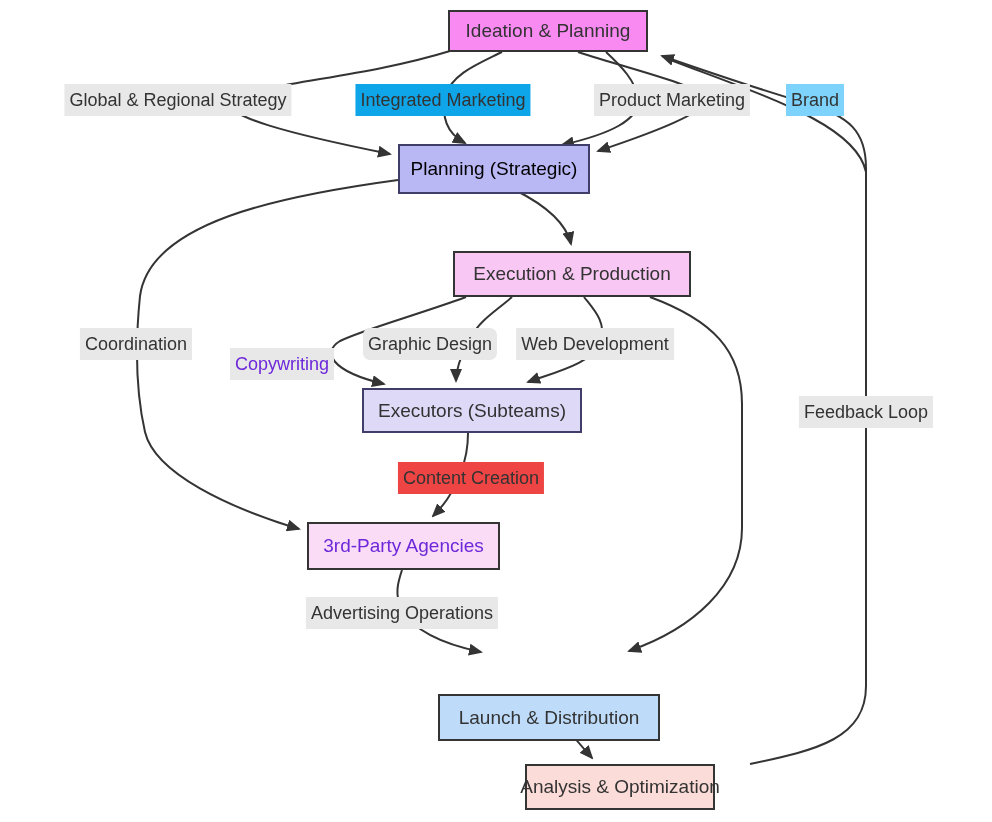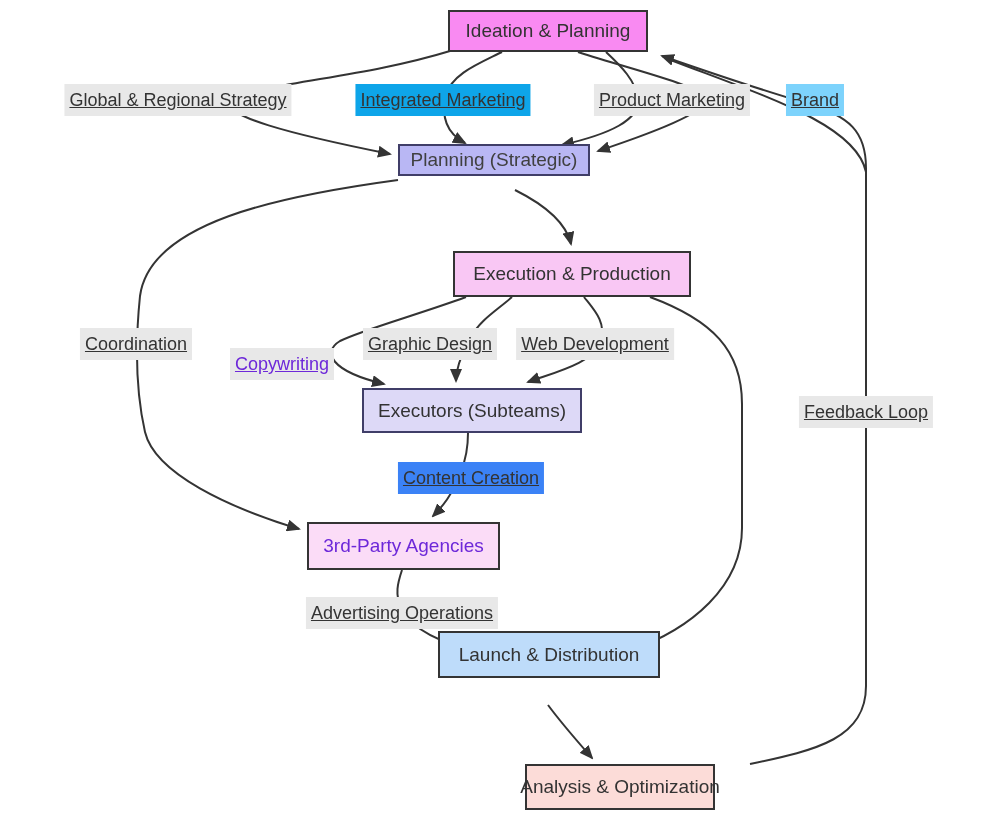--- a/index.html
+++ b/index.html
@@ -27,21 +27,20 @@
   }
   .edge-label {
     position: absolute;
     transform: translate(-50%, -50%);
     background: #e8e8e8;
     color: #333333;
     font-size: 18px;
     line-height: 24px;
     padding: 4px 5px;
     white-space: nowrap;
-    text-decoration: underline;
   }
   .node {
     position: absolute;
     box-sizing: border-box;
     border: 2px solid #343434;
     display: flex;
     align-items: center;
     justify-content: center;
     font-size: 19px;
     color: #333333;
@@ -75,25 +74,25 @@
         <path d="M750,764 C818,750 866,738 866,686 L866,168 C866,132 850,116 806,103 C757,89 700,69 662,56" class="edge" marker-end="url(#arrow)" style="stroke: rgb(52, 52, 52);"></path>
         <path d="M866,172 C856,124 764,96 668,59" class="edge" style="stroke: rgb(52, 52, 52);"></path>
       </g>
   </svg>
 <div class="edge-label" style="left: 178px; top: 100px; background: rgb(232, 232, 232); color: rgb(51, 51, 51);">Global &amp; Regional Strategy</div>
     <div class="edge-label" style="left: 443px; top: 100px; background: #0ea5e9; color: rgb(51, 51, 51);">Integrated Marketing</div>
     <div class="edge-label" style="left: 672px; top: 100px; background: rgb(232, 232, 232); color: rgb(51, 51, 51);">Product Marketing</div>
     <div class="edge-label" style="left: 815px; top: 100px; background: #7dd3fc; color: rgb(51, 51, 51);">Brand</div>
     <div class="edge-label" style="left: 136px; top: 344px; background: rgb(232, 232, 232); color: rgb(51, 51, 51);">Coordination</div>
     <div class="edge-label" style="left: 282px; top: 344px; background: rgb(232, 232, 232); color: #6d28d9; margin-top: 20px;">Copywriting</div>
-    <div class="edge-label" style="left: 430px; top: 344px; background: rgb(232, 232, 232); color: rgb(51, 51, 51);">Graphic Design</div>
+    <div class="edge-label" style="left: 430px; top: 344px; background: rgb(232, 232, 232); color: rgb(51, 51, 51); border-radius: 7px;">Graphic Design</div>
     <div class="edge-label" style="left: 595px; top: 344px; background: rgb(232, 232, 232); color: rgb(51, 51, 51);">Web Development</div>
-    <div class="edge-label" style="left: 471px; top: 478px; background: #3b82f6; color: rgb(51, 51, 51);">Content Creation</div>
+    <div class="edge-label" style="left: 471px; top: 478px; background: #ef4444; color: rgb(51, 51, 51);">Content Creation</div>
     <div class="edge-label" style="left: 866px; top: 412px; background: rgb(232, 232, 232); color: rgb(51, 51, 51);">Feedback Loop</div>
     <div class="edge-label" style="left: 402px; top: 613px; background: rgb(232, 232, 232); color: rgb(51, 51, 51);">Advertising Operations</div>
     <div class="node" style="left: 448px; top: 10px; width: 200px; height: 42px; background: rgb(249, 138, 242); border-color: rgb(52, 52, 52); color: rgb(51, 51, 51);">Ideation &amp; Planning</div>
-    <div class="node" style="left: 398px; top: 144px; width: 192px; height: 32px; background: rgb(185, 183, 244); border-color: rgb(64, 62, 104); color: #404040;">Planning (Strategic)</div>
+    <div class="node" style="left: 398px; top: 144px; width: 192px; height: 50px; background: rgb(185, 183, 244); border-color: rgb(64, 62, 104); color: #000000;">Planning (Strategic)</div>
     <div class="node" style="left: 453px; top: 251px; width: 238px; height: 46px; background: rgb(249, 199, 244); border-color: rgb(52, 52, 52); color: rgb(51, 51, 51);">Execution &amp; Production</div>
     <div class="node" style="left: 362px; top: 388px; width: 220px; height: 45px; background: rgb(221, 217, 247); border-color: rgb(64, 62, 104); color: rgb(51, 51, 51);">Executors (Subteams)</div>
     <div class="node" style="left: 307px; top: 522px; width: 193px; height: 48px; background: rgb(251, 220, 247); border-color: rgb(52, 52, 52); color: #6d28d9;">3rd-Party Agencies</div>
-    <div class="node" style="left: 438px; top: 631px; width: 222px; height: 47px; background: rgb(190, 220, 250); border-color: rgb(52, 52, 52); color: rgb(51, 51, 51);">Launch &amp; Distribution</div>
+    <div class="node" style="left: 438px; top: 694px; width: 222px; height: 47px; background: rgb(190, 220, 250); border-color: rgb(52, 52, 52); color: rgb(51, 51, 51);">Launch &amp; Distribution</div>
     <div class="node" style="left: 525px; top: 764px; width: 190px; height: 46px; background: rgb(252, 220, 216); border-color: rgb(52, 52, 52); color: rgb(51, 51, 51);">Analysis &amp; Optimization</div>
   </div>
 
 </body></html>

